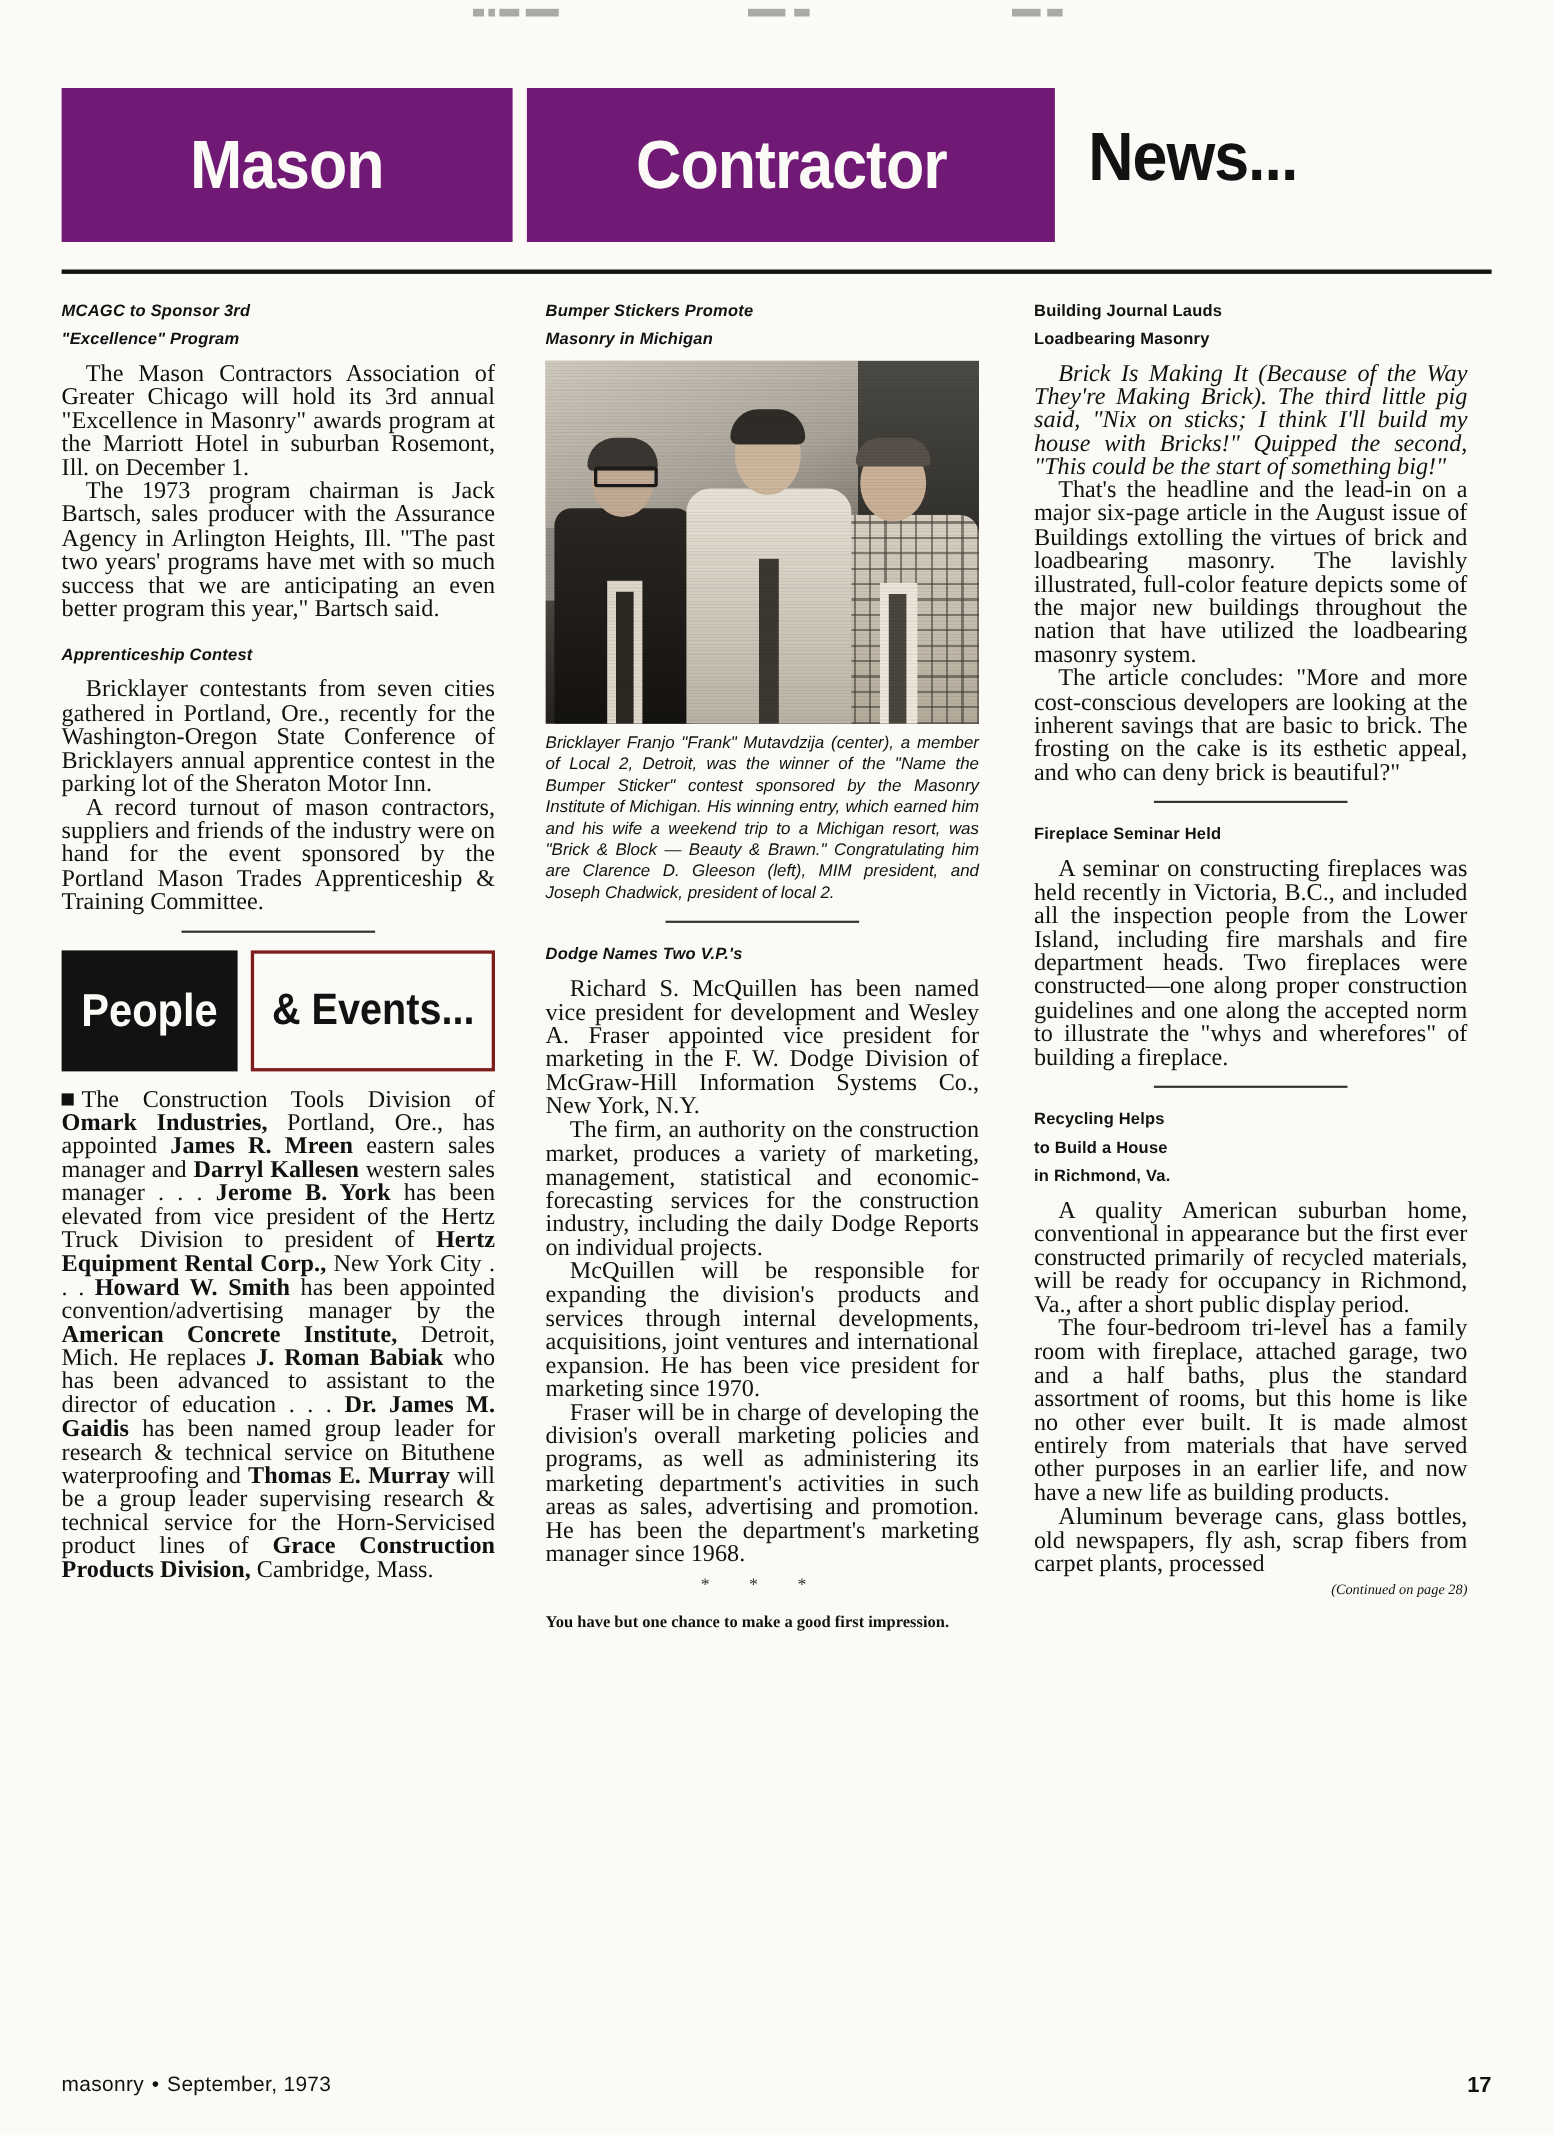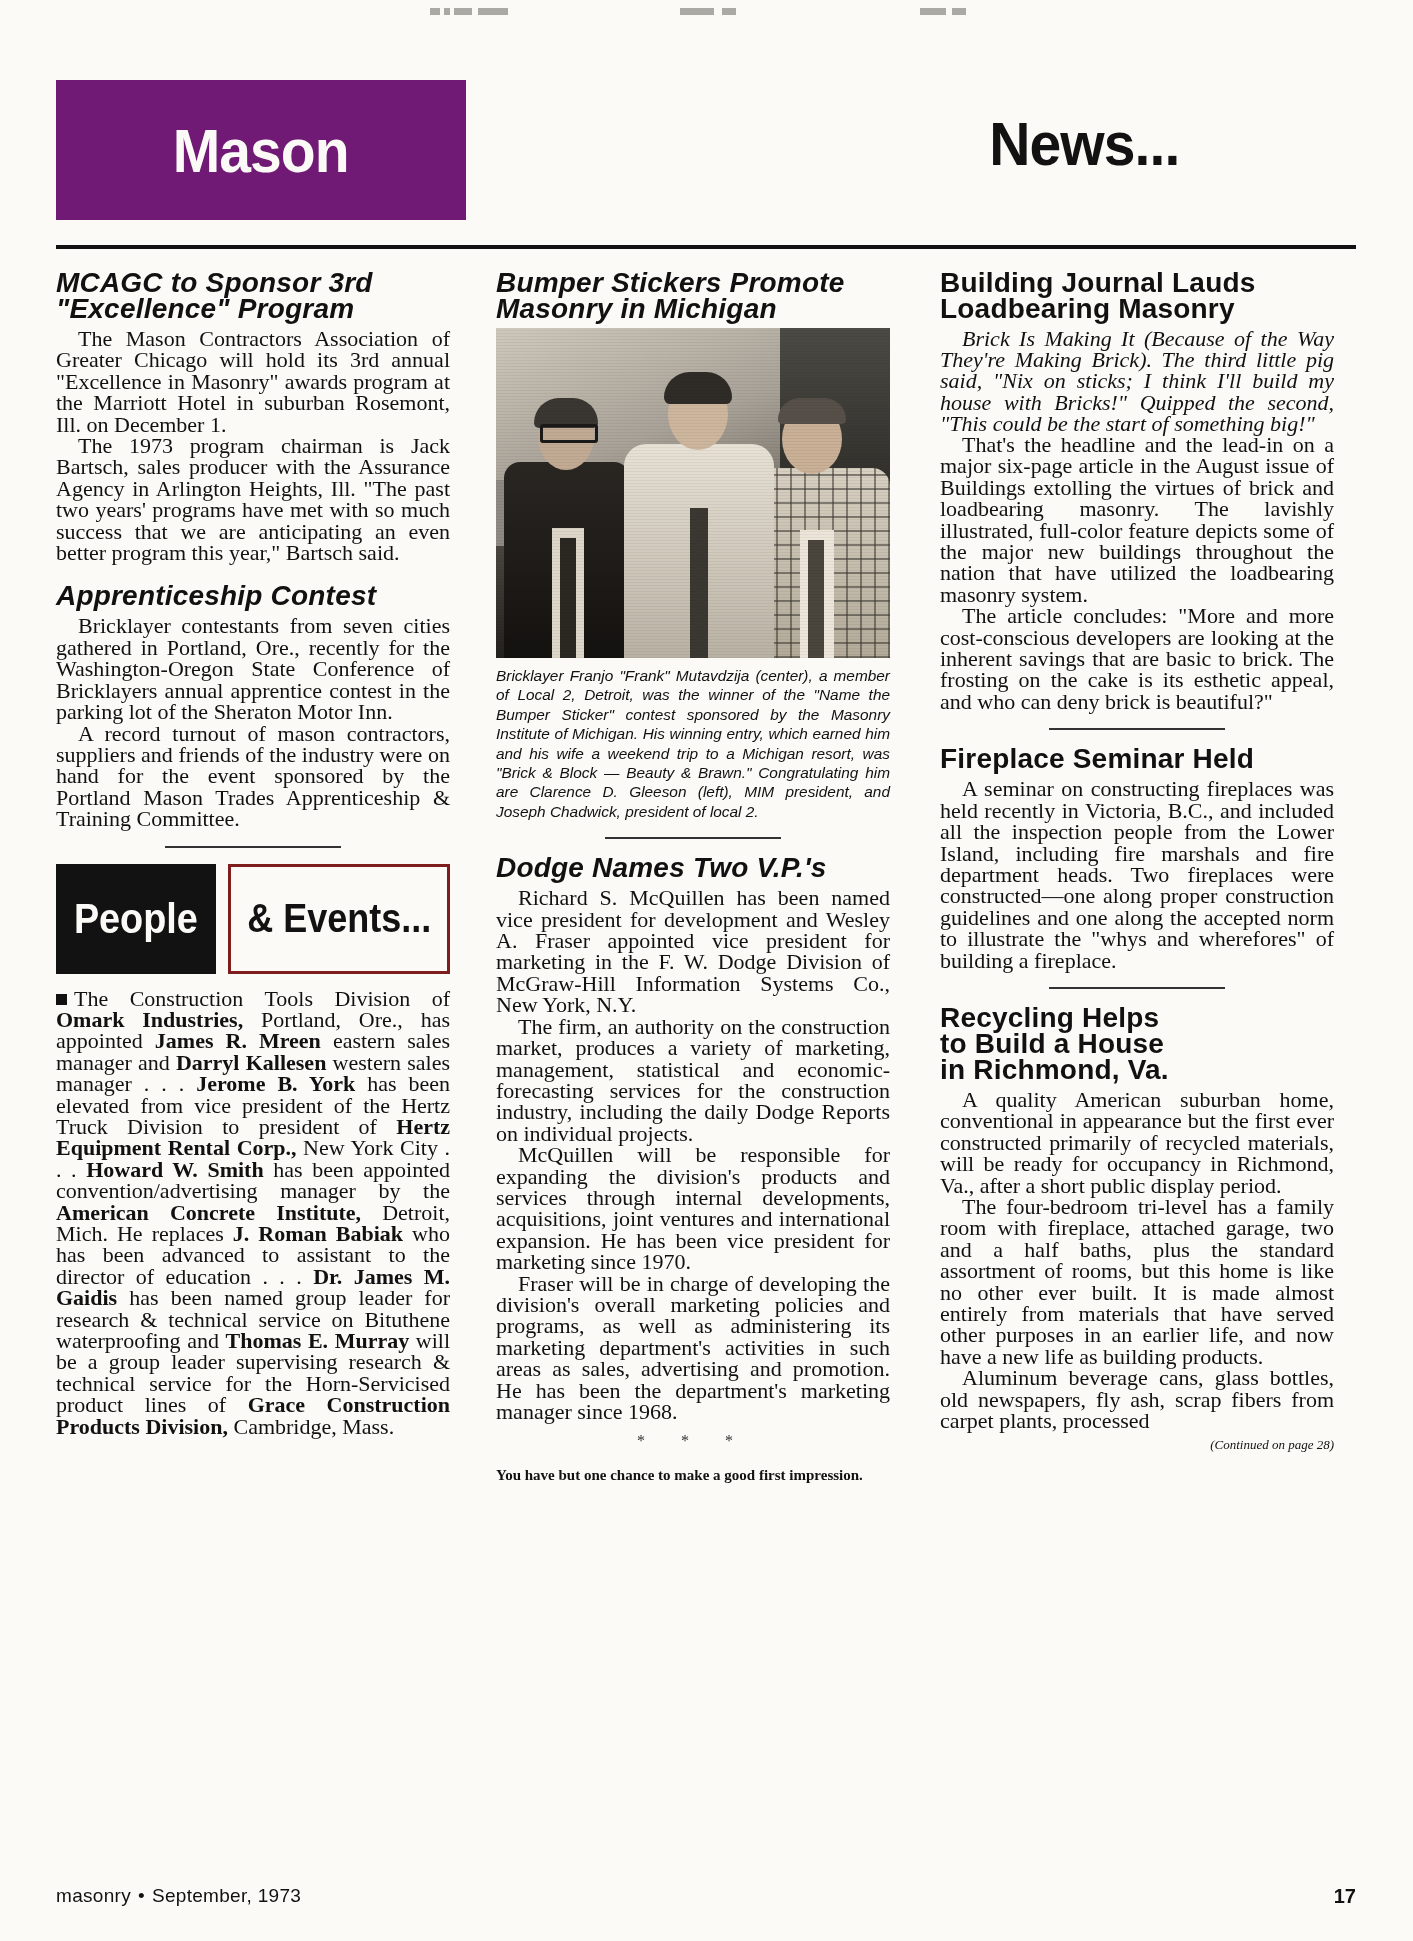--- a/index.html
+++ b/index.html
@@ -90,21 +90,21 @@
     height: 1560px;
   }
   .col1 { left: 0px; }
   .col2 { left: 440px; }
   .col3 { left: 884px; }
 
   h2.head {
     font-family: "Liberation Sans", sans-serif;
     font-weight: bold;
     font-style: italic;
-    font-size: 28px;
+    font-size: 15px;
     line-height: 26px;
     margin: 0 0 6px 0;
     letter-spacing: 0.2px;
     color: #111;
   }
   h2.head.upright {
     font-style: normal;
   }
   p.body {
     font-size: 22px;
@@ -318,20 +318,23 @@
     <div class="tm" style="left:292px;top:2px; width:14px;"></div>
     <div class="tm" style="left:490px;top:2px; width:26px;"></div>
     <div class="tm" style="left:522px;top:2px; width:14px;"></div>
   </div>
 
   <div class="inner">
 
     <div class="masthead">
       <div class="mast-block mast-mason">
         <span class="mast-word">Mason</span>
+      </div>
+      <div class="mast-block mast-contractor">
+        <span class="mast-word">Contractor</span>
       </div>
       <div class="mast-news">News...</div>
       <div class="mast-rule"></div>
     </div>
 
     <div class="cols">
 
       <div class="col col1">
 
         <div>

